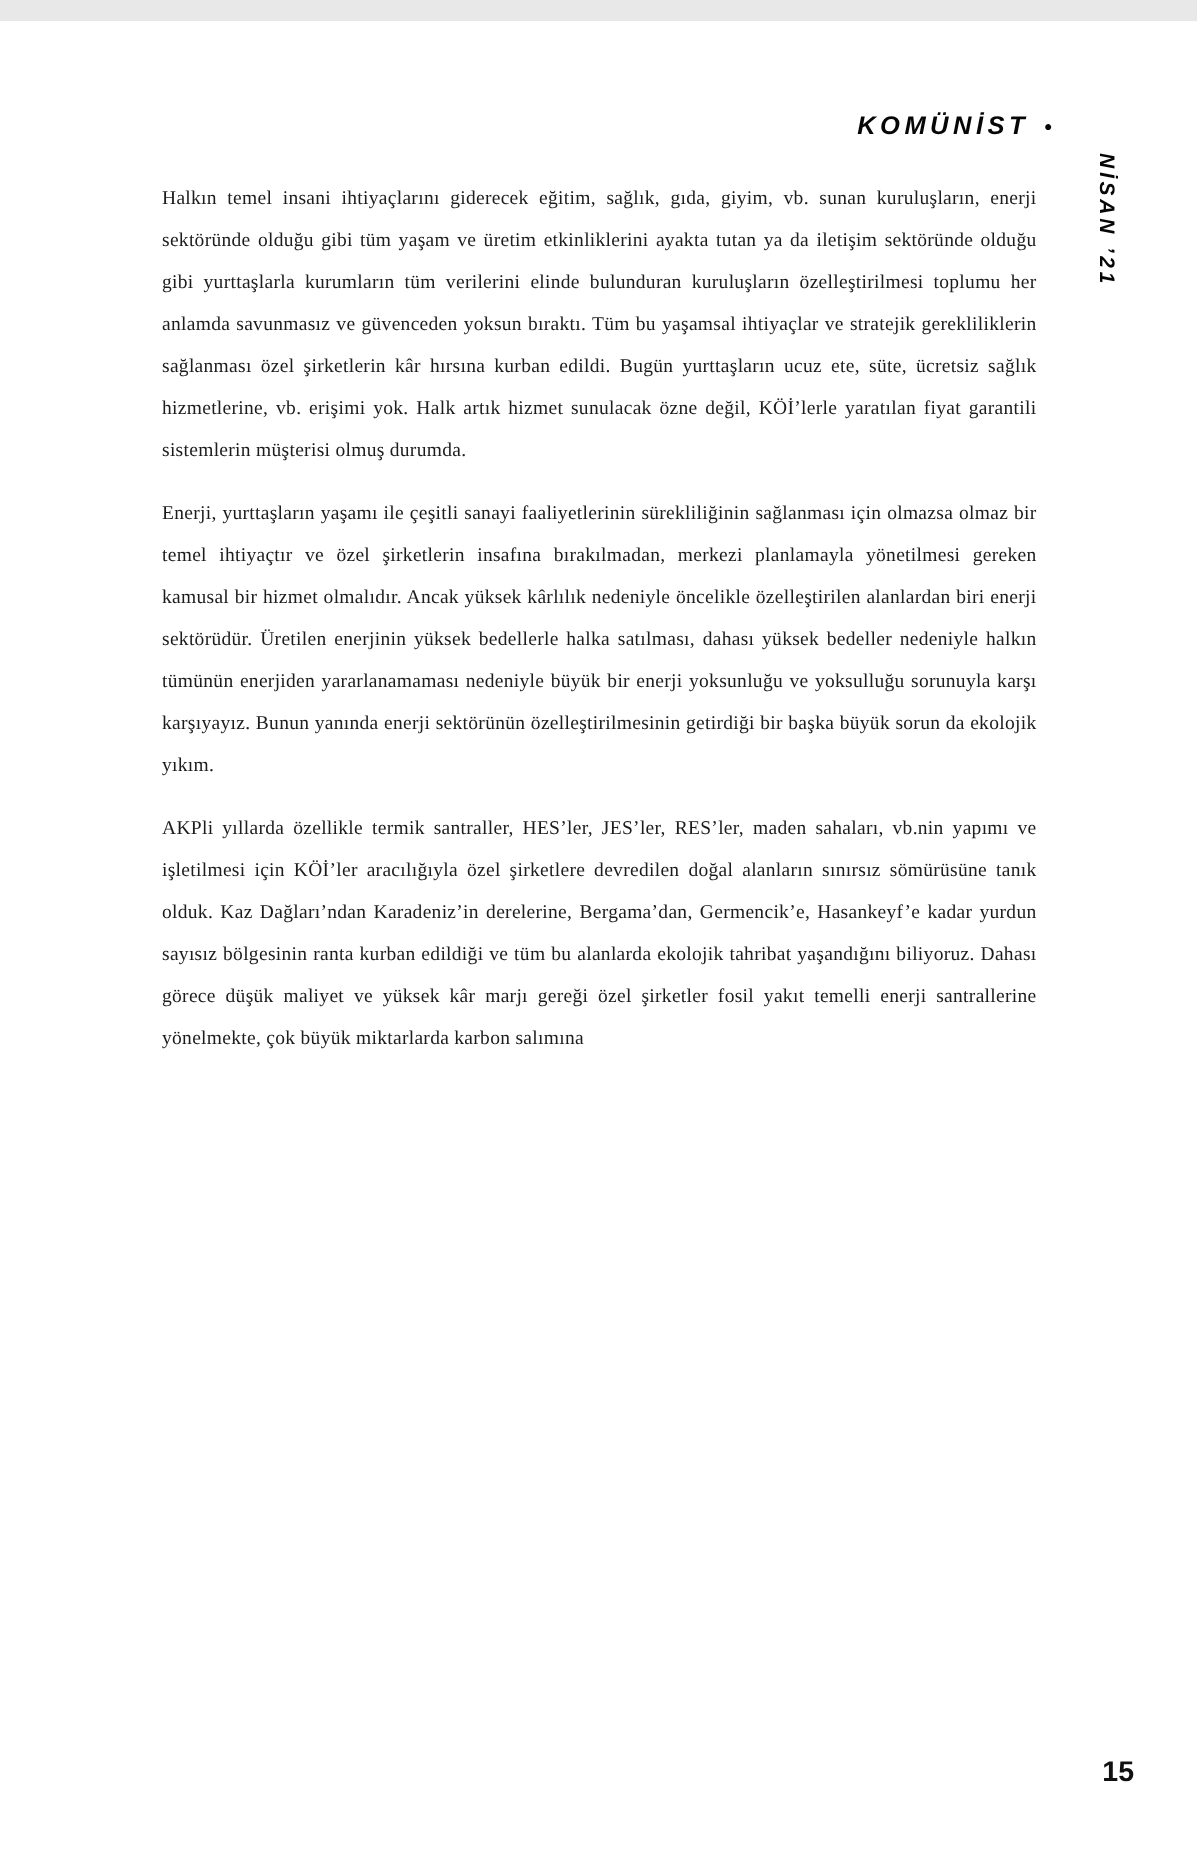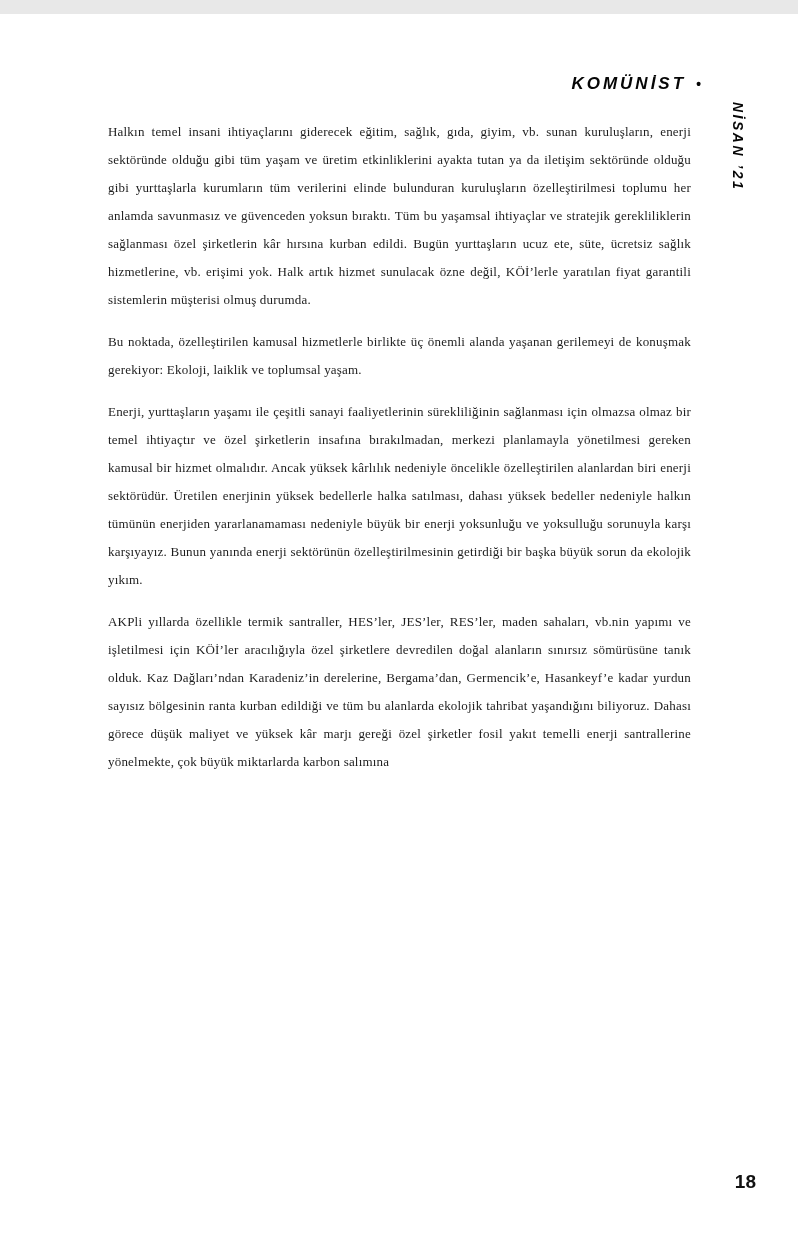--- a/index.html
+++ b/index.html
@@ -90,22 +90,21 @@
 
   <div class="masthead-row">
     <span class="masthead-title">KOMÜNİST</span>
     <span class="masthead-bullet">•</span>
   </div>
 
   <div class="vertical-date">NİSAN ’21</div>
 
   <div class="article-body">
     <p>Halkın temel insani ihtiyaçlarını giderecek eğitim, sağlık, gıda, giyim, vb. sunan kuruluşların, enerji sektöründe olduğu gibi tüm yaşam ve üretim etkinliklerini ayakta tutan ya da iletişim sektöründe olduğu gibi yurttaşlarla kurumların tüm verilerini elinde bulunduran kuruluşların özelleştirilmesi toplumu her anlamda savunmasız ve güvenceden yoksun bıraktı. Tüm bu yaşamsal ihtiyaçlar ve stratejik gerekliliklerin sağlanması özel şirketlerin kâr hırsına kurban edildi. Bugün yurttaşların ucuz ete, süte, ücretsiz sağlık hizmetlerine, vb. erişimi yok. Halk artık hizmet sunulacak özne değil, KÖİ’lerle yaratılan fiyat garantili sistemlerin müşterisi olmuş durumda.</p>
-    <p>Bu noktada, özelleştirilen kamusal hizmetlerle birlikte üç önemli alanda yaşanan gerilemeyi de konuşmak gerekiyor: Ekoloji, laiklik ve toplumsal yaşam.</p>
     <p>Enerji, yurttaşların yaşamı ile çeşitli sanayi faaliyetlerinin sürekliliğinin sağlanması için olmazsa olmaz bir temel ihtiyaçtır ve özel şirketlerin insafına bırakılmadan, merkezi planlamayla yönetilmesi gereken kamusal bir hizmet olmalıdır. Ancak yüksek kârlılık nedeniyle öncelikle özelleştirilen alanlardan biri enerji sektörüdür. Üretilen enerjinin yüksek bedellerle halka satılması, dahası yüksek bedeller nedeniyle halkın tümünün enerjiden yararlanamaması nedeniyle büyük bir enerji yoksunluğu ve yoksulluğu sorunuyla karşı karşıyayız. Bunun yanında enerji sektörünün özelleştirilmesinin getirdiği bir başka büyük sorun da ekolojik yıkım.</p>
     <p>AKPli yıllarda özellikle termik santraller, HES’ler, JES’ler, RES’ler, maden sahaları, vb.nin yapımı ve işletilmesi için KÖİ’ler aracılığıyla özel şirketlere devredilen doğal alanların sınırsız sömürüsüne tanık olduk. Kaz Dağları’ndan Karadeniz’in derelerine, Bergama’dan, Germencik’e, Hasankeyf’e kadar yurdun sayısız bölgesinin ranta kurban edildiği ve tüm bu alanlarda ekolojik tahribat yaşandığını biliyoruz. Dahası görece düşük maliyet ve yüksek kâr marjı gereği özel şirketler fosil yakıt temelli enerji santrallerine yönelmekte, çok büyük miktarlarda karbon salımına</p>
   </div>
 
-  <div class="page-number">18</div>
+  <div class="page-number">15</div>
 
   <div class="bottom-rule"></div>
 
 </div>
 
 </body></html>

